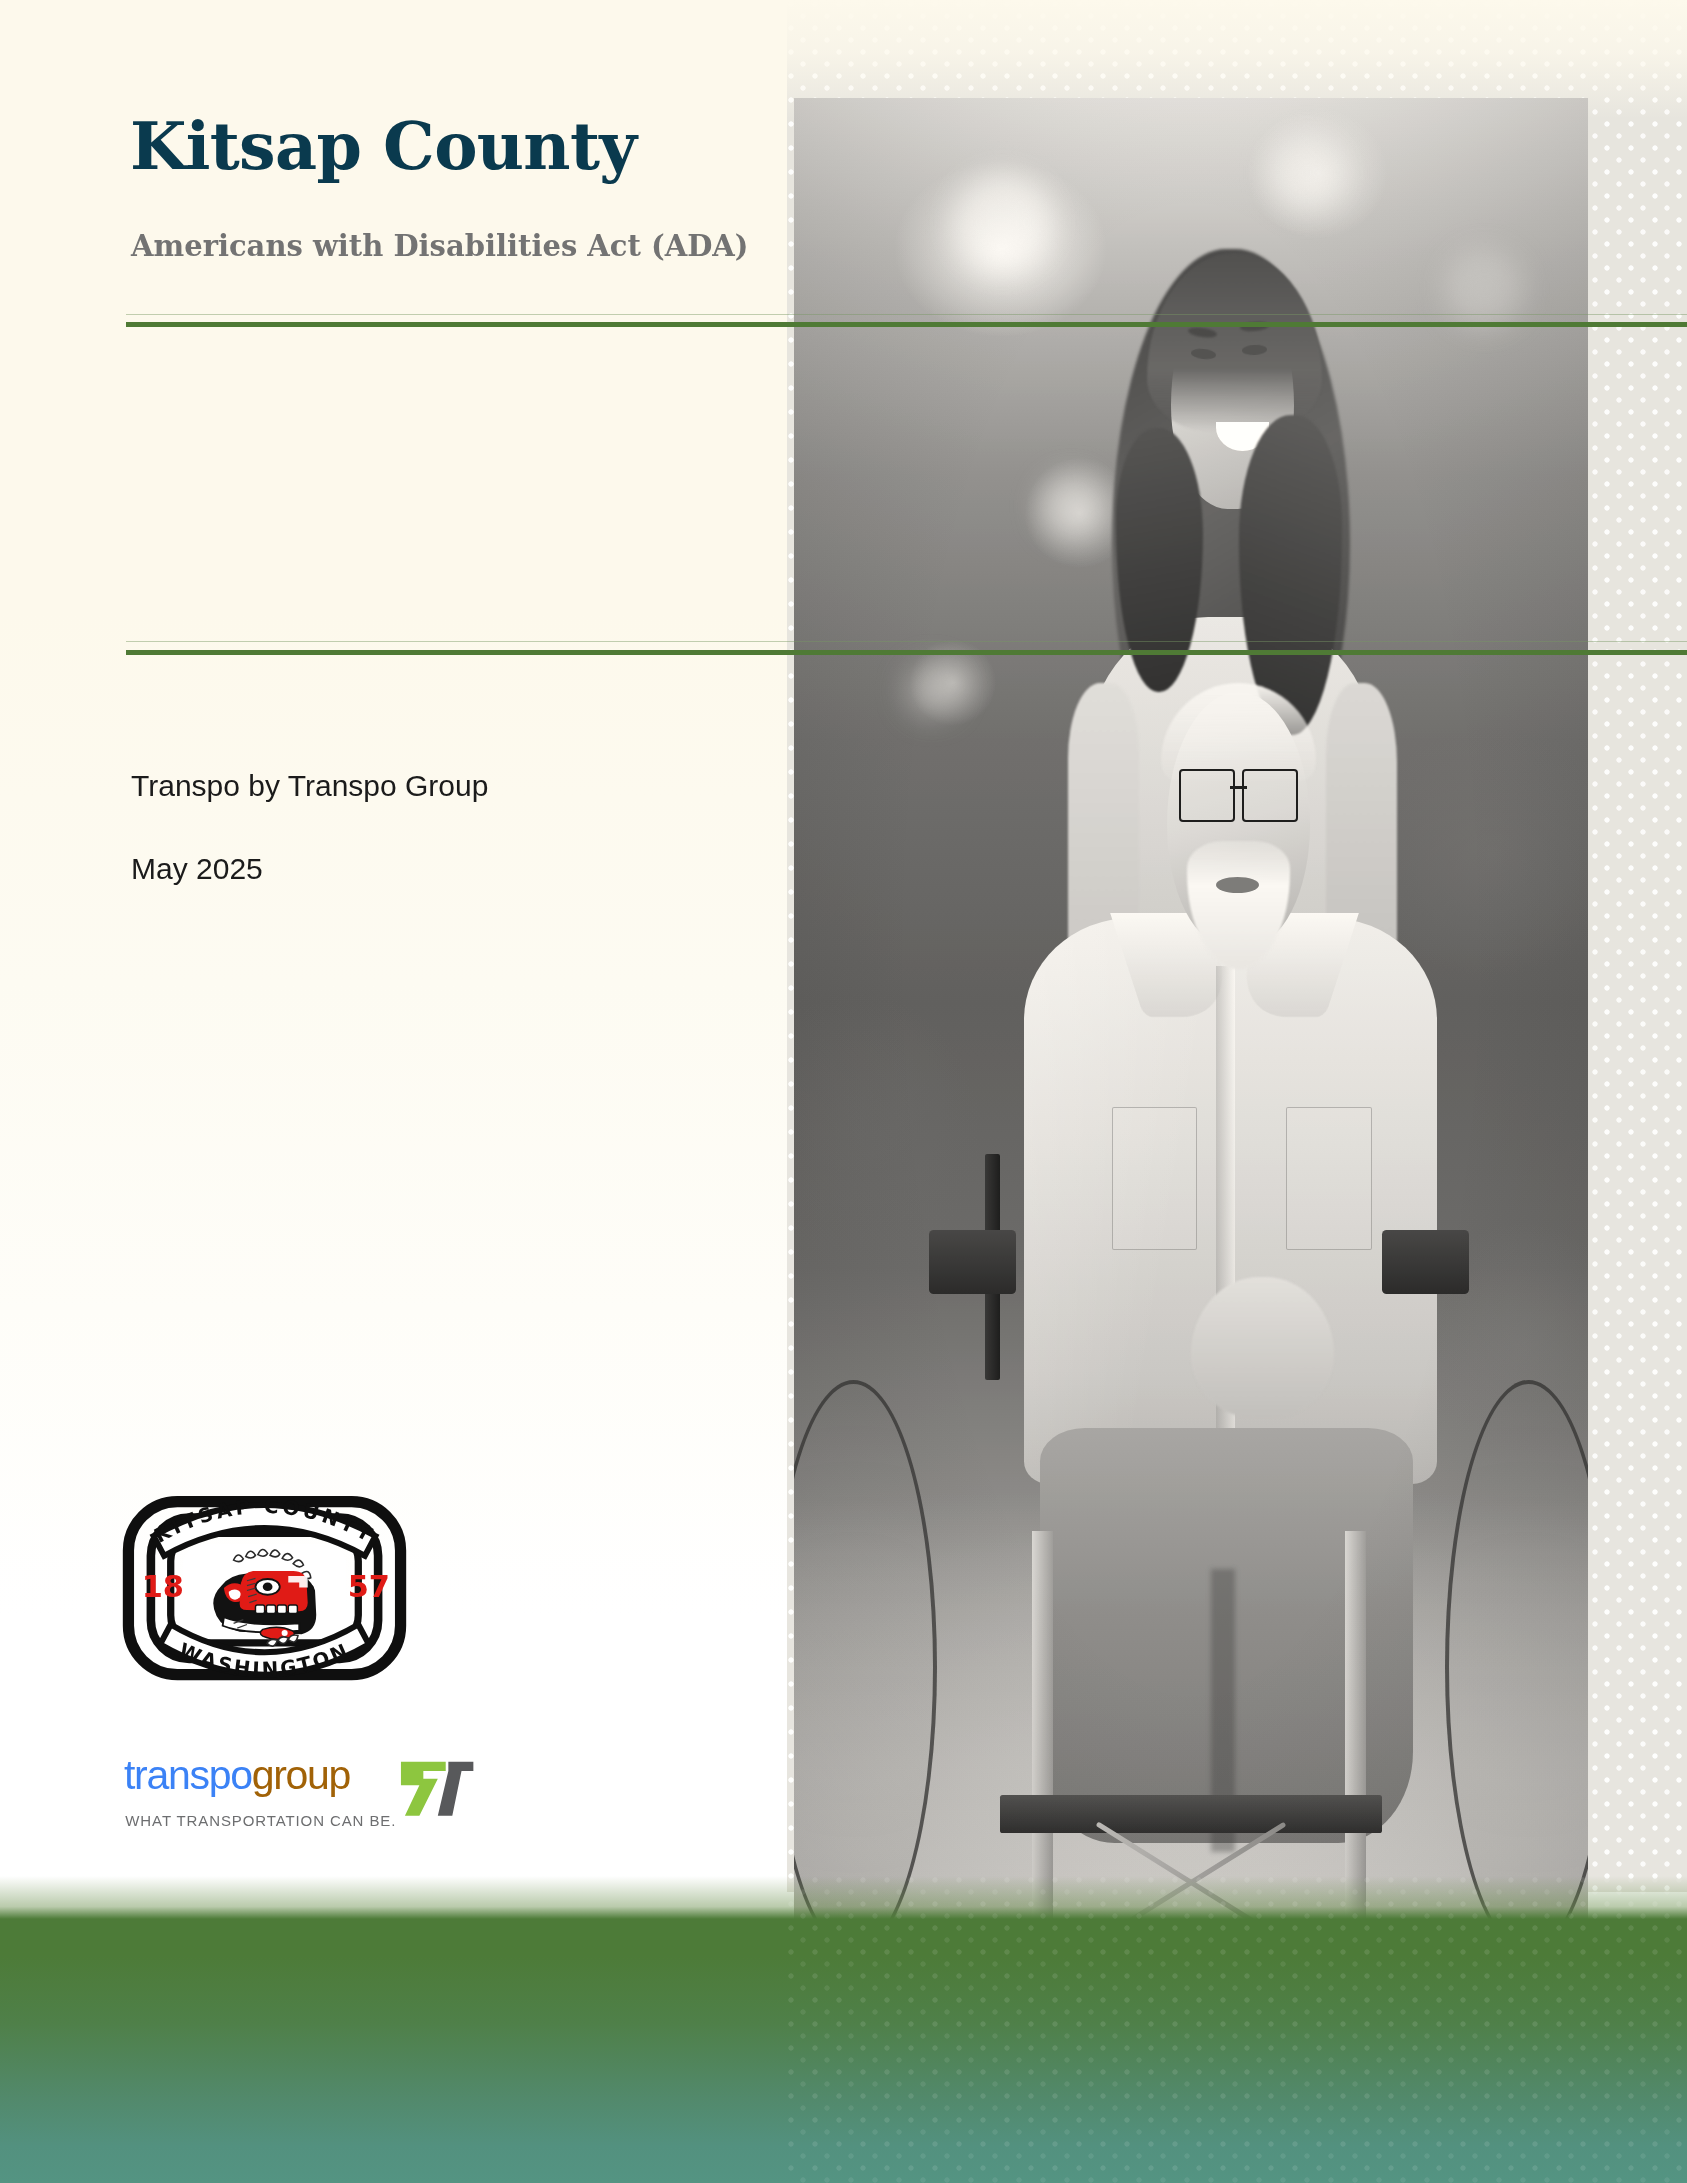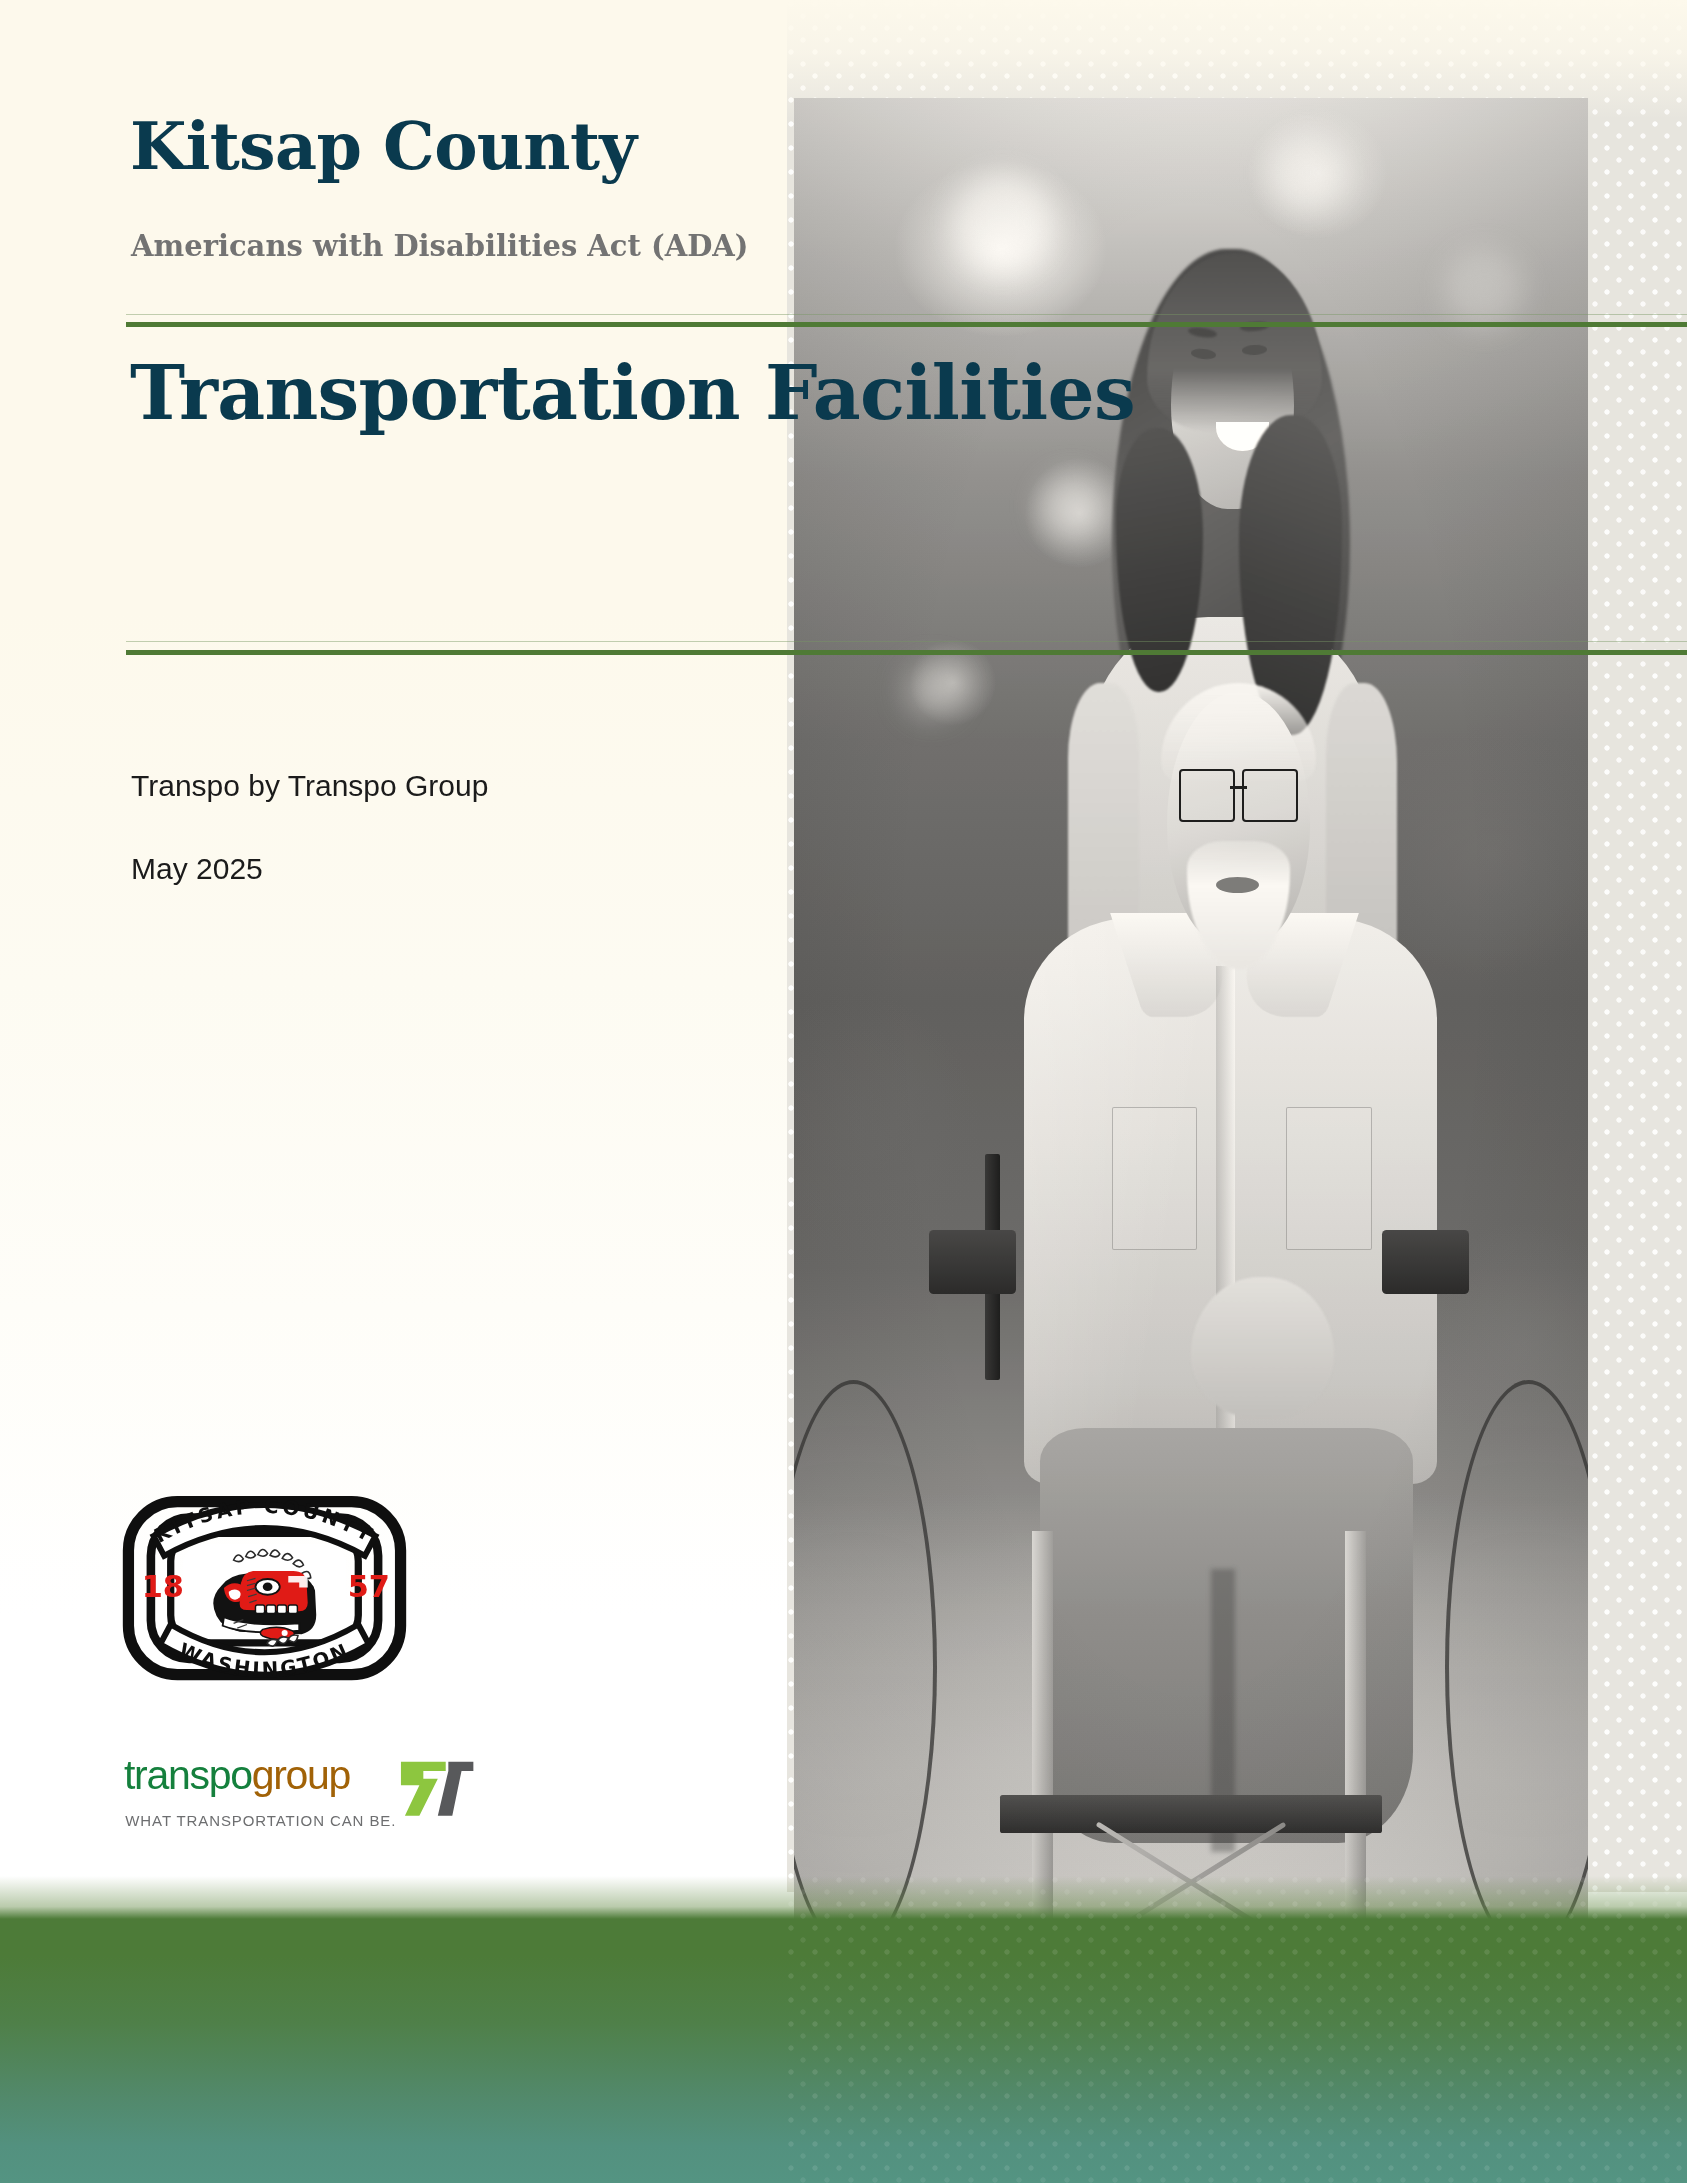--- a/index.html
+++ b/index.html
@@ -452,21 +452,21 @@
   .tg-word {
     position: absolute;
     left: 0; top: 2.6px;
     font-family: "Liberation Sans", sans-serif;
     font-size: 41px;
     font-weight: 400;
     letter-spacing: -1.3px;
     line-height: 1;
     white-space: nowrap;
   }
-  .tg-transpo { color: #15803d; }
+  .tg-transpo { color: #3b82f6; }
   .tg-group   { color: #a16207; }
   .tg-tag {
     position: absolute;
     left: 1.3px; top: 53px;
     font-family: "Liberation Sans", sans-serif;
     font-size: 15px;
     letter-spacing: 0.9px;
     color: #6d6e70;
     white-space: nowrap;
     margin-top: 7px;
@@ -574,21 +574,20 @@
 
   <div class="rule-hair" id="rule-top-hair"></div>
   <div class="rule" id="rule-top"></div>
   <div class="rule-hair" id="rule-mid-hair"></div>
   <div class="rule" id="rule-mid"></div>
 
   <div class="agency-name">Kitsap County</div>
   <div class="subtitle">Americans with Disabilities Act (ADA)</div>
 
   <div class="doc-title">
-    <span class="line1">Transportation Facilities</span>
   </div>
 
   <div class="prepared-by">Transpo by Transpo Group</div>
   <div class="doc-date">May 2025</div>
 
   <div class="seal">
     <svg viewBox="0 0 440 380" xmlns="http://www.w3.org/2000/svg" aria-hidden="true">
       <defs>
         <path id="arcTop" d="M 70 118 Q 220 36 370 118" fill="none"></path>
         <path id="arcBot" d="M 80 288 Q 220 360 360 288" fill="none"></path>

